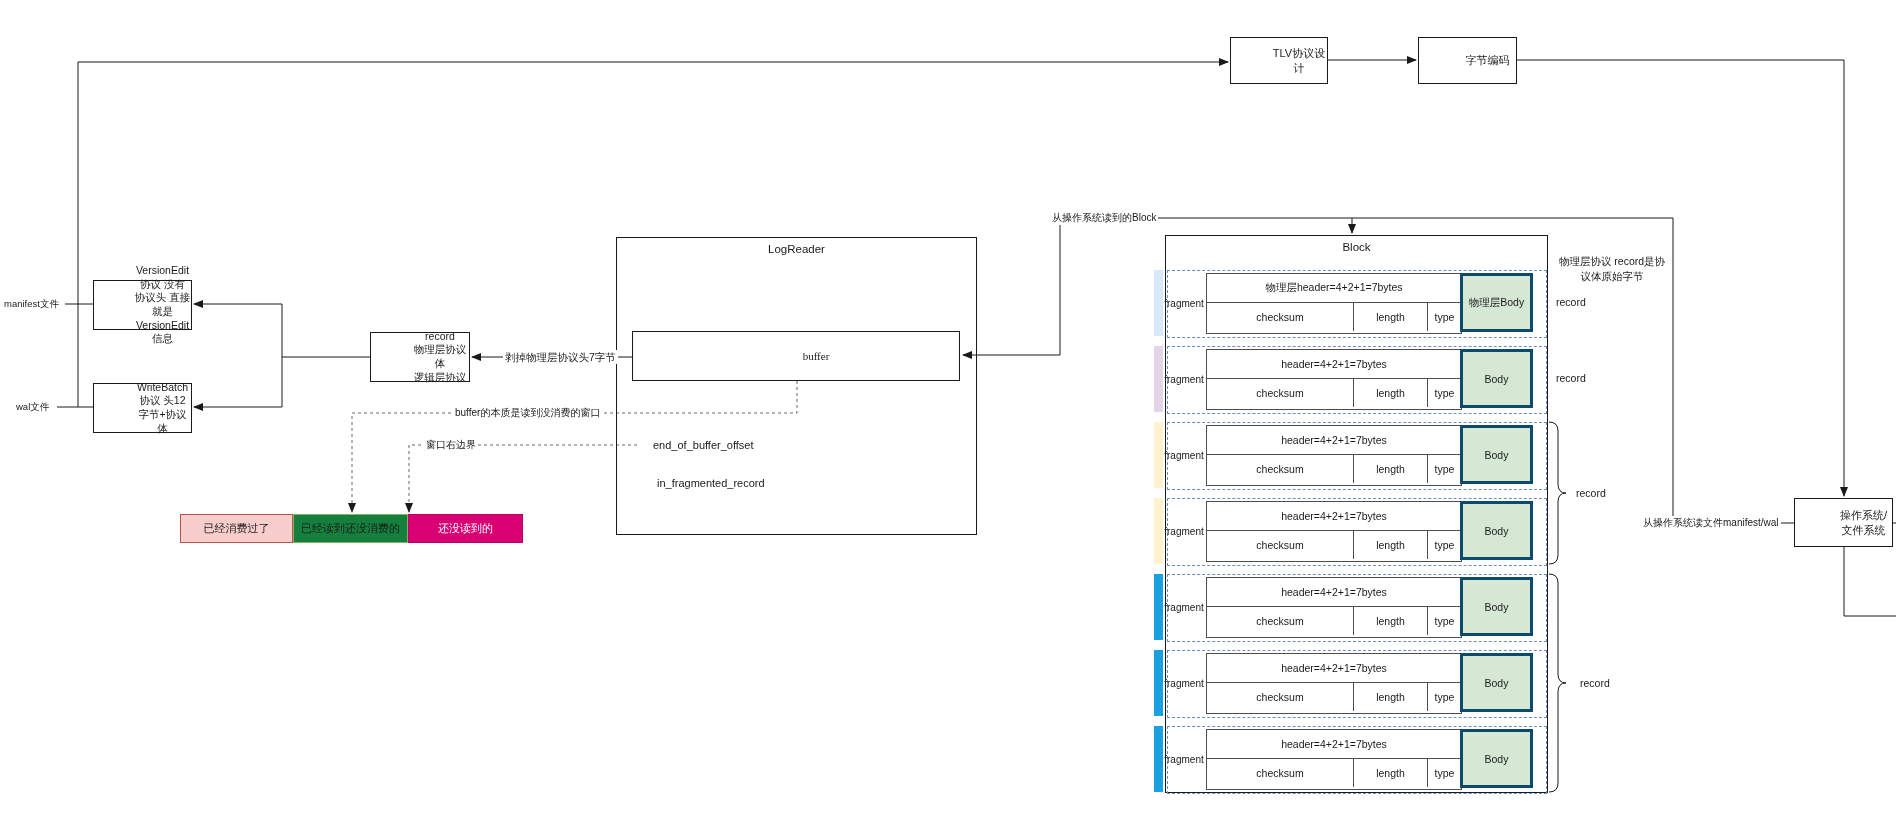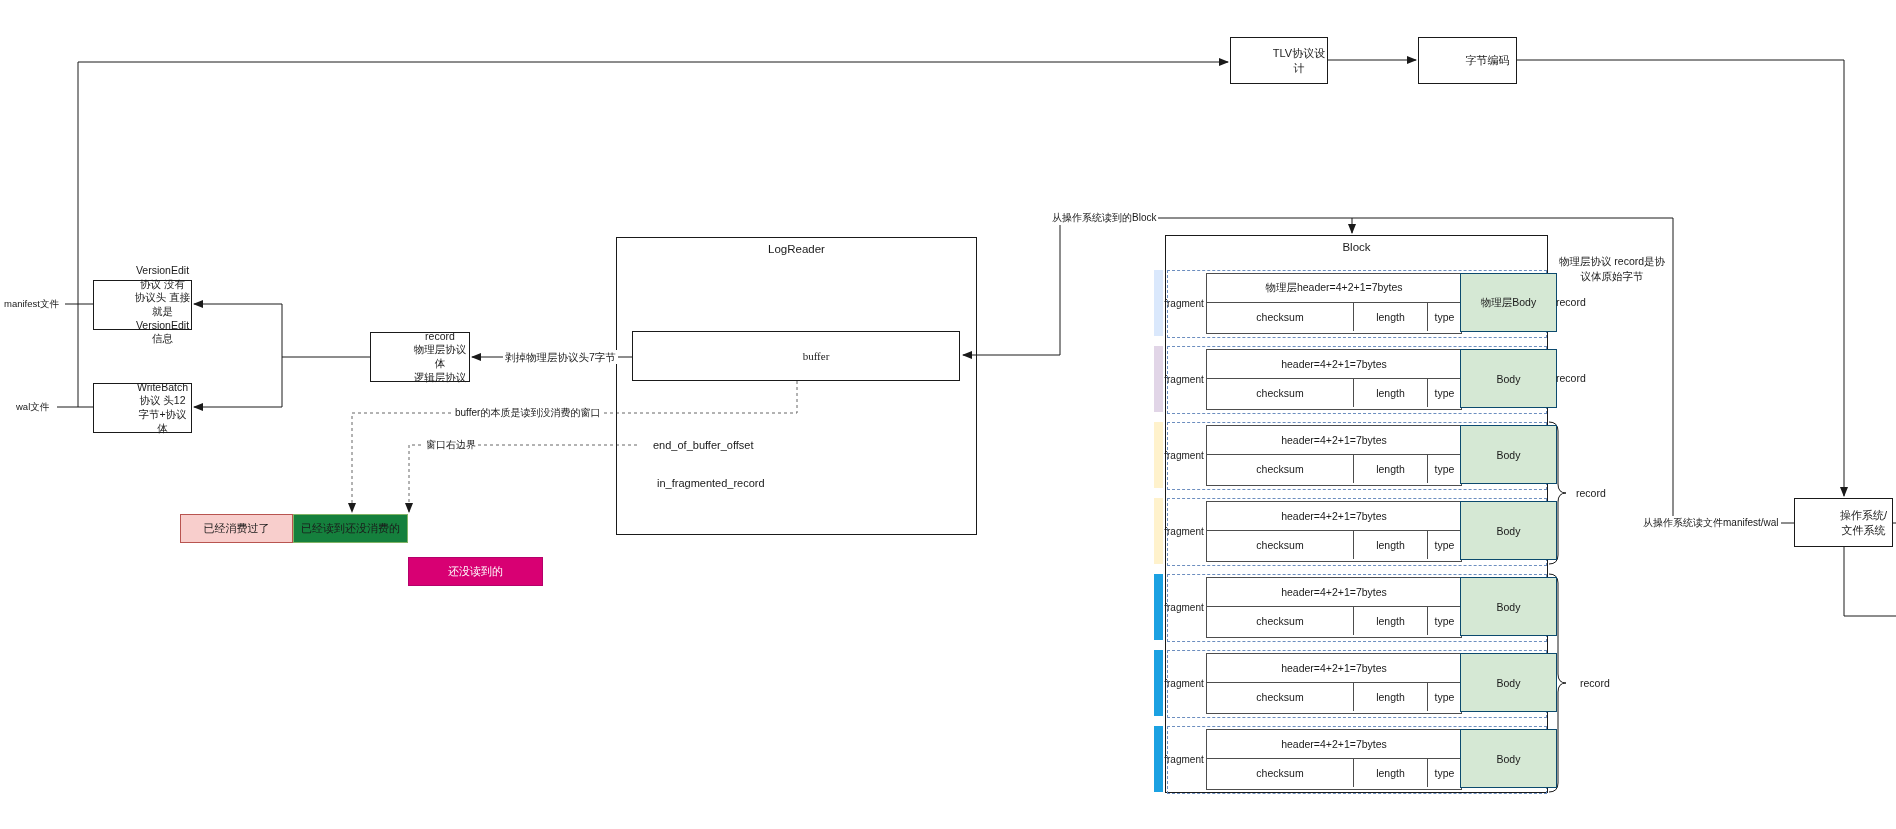--- a/index.html
+++ b/index.html
@@ -28,22 +28,22 @@
   .fragtable{position:absolute;left:52px;top:3px;width:254px;height:59px;
              border:1px solid #4d4d4d;background:#fff;}
   .fraghead{box-sizing:border-box;height:29px;border-bottom:1px solid #4d4d4d;display:flex;
             align-items:center;justify-content:center;font-size:10.5px;}
   .fragcells{display:flex;height:28px;}
   .cell{box-sizing:border-box;display:flex;align-items:center;justify-content:center;
         font-size:10.5px;height:28px;}
   .c-checksum{flex:0 0 146px;}
   .c-length{flex:0 0 74px;border-left:1px solid #4d4d4d;}
   .c-type{flex:1;border-left:1px solid #4d4d4d;}
-  .fragbody{position:absolute;left:306px;top:3px;width:97px;height:59px;box-sizing:border-box;
-            background:#d5e8d4;border:1px solid #0c4a6e;display:flex;align-items:center;
+  .fragbody{position:absolute;left:306px;top:3px;width:73px;height:59px;box-sizing:border-box;
+            background:#d5e8d4;border:3px solid #0c4a6e;display:flex;align-items:center;
             justify-content:center;font-size:10.5px;}
   .reclabel{position:absolute;left:402px;top:26px;font-size:10.5px;white-space:nowrap;}
 </style>
 </head>
 <body>
 
 <div id="canvas">
 
   <svg id="wires">
     <defs>
@@ -102,21 +102,21 @@
   <div class="plain-label" style="left:637px;top:476px;font-size:11px;margin-left:20px;">in_fragmented_record</div>
 
   <div class="edge-label" style="left:488px;top:350px;font-size:10.5px;margin-left:15px;">剥掉物理层协议头7字节</div>
   <div class="edge-label" style="left:453px;top:406px;">buffer的本质是读到没消费的窗口</div>
   <div class="edge-label" style="left:424px;top:438px;">窗口右边界</div>
   <div class="edge-label" style="left:1050px;top:211px;">从操作系统读到的Block</div>
   <div class="edge-label" style="left:1641px;top:516px;">从操作系统读文件manifest/wal</div>
 
   <div class="bar-seg" style="left: 180px; width: 113px; background: rgb(248, 206, 204); border-color: rgb(184, 84, 80); color: rgb(26, 26, 26);">已经消费过了</div>
   <div class="bar-seg" style="left: 293px; width: 115px; background: #15803d; border-color: rgb(130, 179, 102); color: rgb(26, 26, 26);">已经读到还没消费的</div>
-  <div class="bar-seg" style="left: 408px; width: 135px; background: rgb(216, 0, 115); border-color: rgb(181, 0, 107); color: rgb(255, 255, 255); margin-top: 43px;">还没读到的</div>
+  <div class="bar-seg" style="left: 408px; width: 115px; background: rgb(216, 0, 115); border-color: rgb(181, 0, 107); color: rgb(255, 255, 255);">还没读到的</div>
 
   <div class="frame" style="left:1165px;top:235px;width:383px;height:558px;">
     <div class="frame-title">Block</div>
   </div>
   <div id="block-rows">
       <div class="frag-row" style="top: 270px;">
         <div class="strip" style="background:#dae8fc"></div>
         <div class="fragbox"></div>
         <div class="fraglabel">fragment</div>
         <div class="fragtable">

